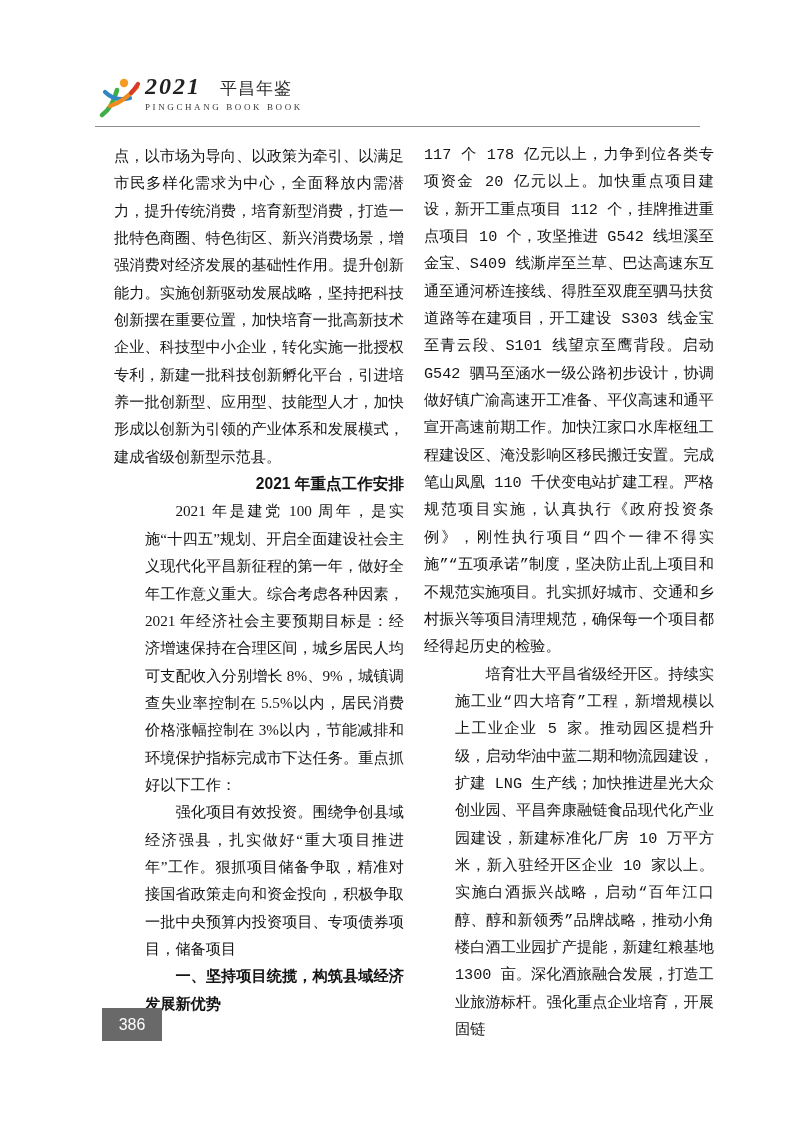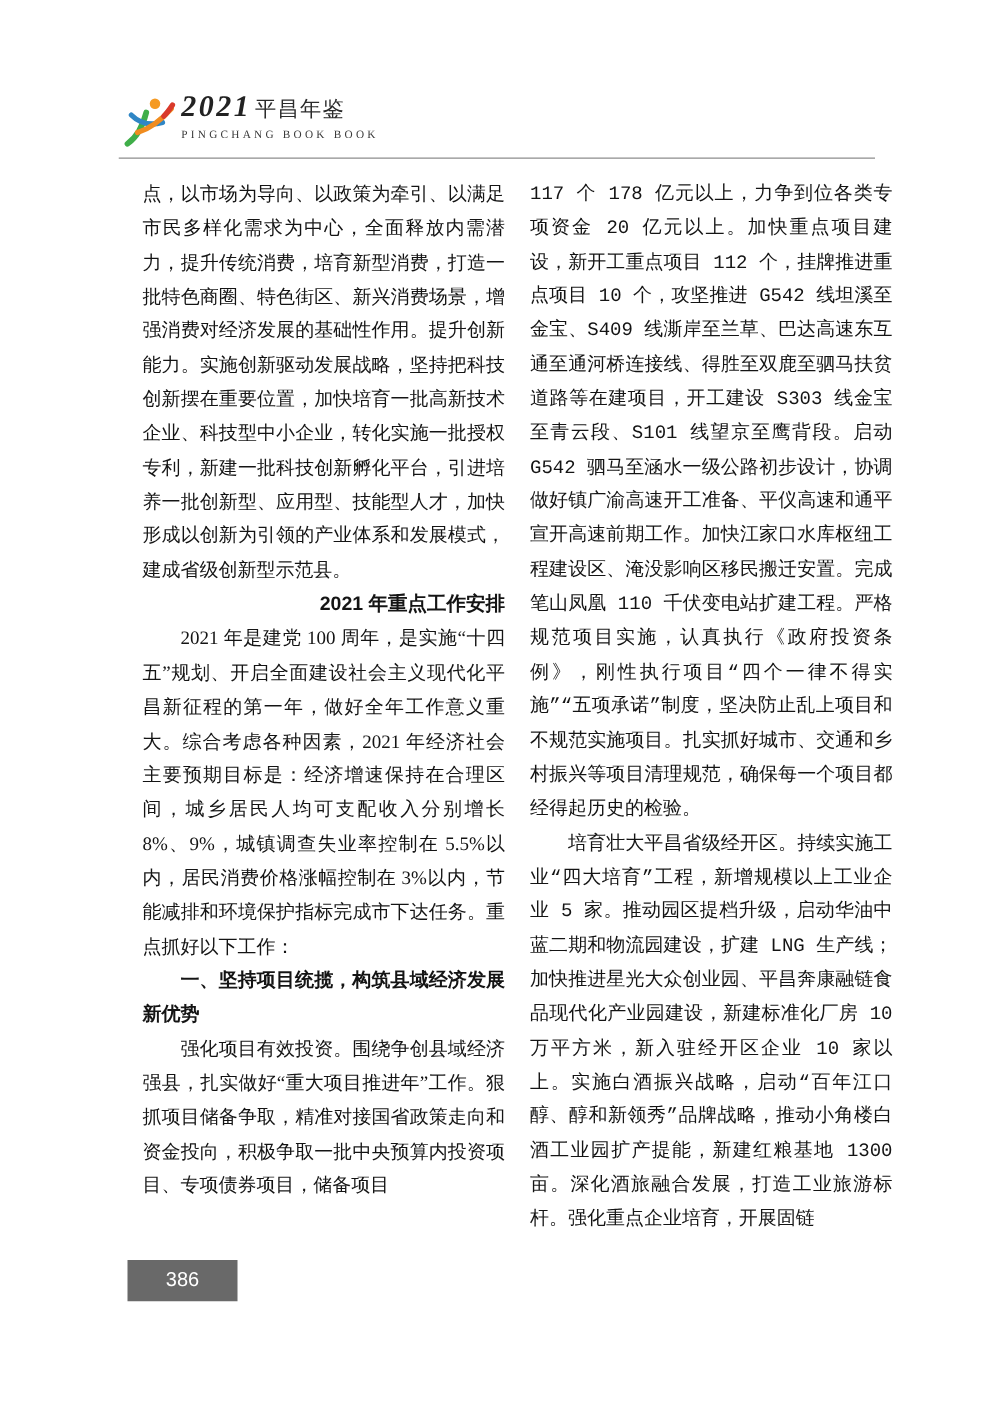--- a/index.html
+++ b/index.html
@@ -9,21 +9,21 @@
     position: relative;
     font-family: "Liberation Serif", "DejaVu Serif", serif;
     color: #141414;
     overflow: hidden;
   }
 
   
   .header { position: absolute; left: 95px; top: 74px; display: flex; align-items: flex-start; }
   .logo-icon { width: 46px; height: 46px; margin-right: 4px; }
   .logo-text { display: flex; flex-direction: column; }
-  .logo-title-line { display: flex; align-items: baseline; line-height: 1; }
+  .logo-title-line { display: flex; align-items: baseline; line-height: 1; gap: 16px; }
   .logo-year {
     font-family: "Liberation Serif", serif;
     font-style: italic; font-weight: bold;
     font-size: 24px; letter-spacing: 2px; color: #222;
     margin-right: 3px;
   }
   .logo-name {
     font-family: "Liberation Serif", "DejaVu Serif", serif;
     font-size: 17px; color: #2b2b2b; letter-spacing: 1px;
   }
@@ -41,38 +41,38 @@
   .column {
     position: absolute; top: 142px; width: 290px;
     font-size: 15.2px; line-height: 27.35px;
     text-align: justify;
     color: #141414;
   }
   .column-left  { left: 114px; }
   .column-right { left: 424px; font-family: Liberation Mono, monospace; }
 
   .para { margin: 0; text-align: justify; }
-  .para.indent { text-indent: 2em; }
+  .para.indent { text-indent: 2em; margin-left: 31px; }
   .heading-center {
     text-align: right;
     font-family: "Liberation Sans", "DejaVu Sans", sans-serif;
     font-weight: bold;
     font-size: 15.6px;
     text-indent: 0;
   }
   .heading-section {
     font-family: "Liberation Sans", "DejaVu Sans", sans-serif;
     font-weight: bold;
     font-size: 15.2px;
   }
 
   
   .page-number-badge {
     position: absolute; left: 102px; top: 1008px;
-    width: 88px; height: 33px;
+    width: 60px; height: 33px;
     background: #696969;
     color: #ffffff;
     font-family: "Liberation Sans", "DejaVu Sans", sans-serif;
     font-size: 16px;
     display: flex; align-items: center; justify-content: center;
   }
 </style>
 </head>
 <body>
 
@@ -92,22 +92,22 @@
     </div>
     <span class="logo-subtitle">PINGCHANG BOOK BOOK</span>
   </div>
 </div>
 <div class="header-rule"></div>
 
 <div class="column column-left">
     <p class="para ">点，以市场为导向、以政策为牵引、以满足市民多样化需求为中心，全面释放内需潜力，提升传统消费，培育新型消费，打造一批特色商圈、特色街区、新兴消费场景，增强消费对经济发展的基础性作用。提升创新能力。实施创新驱动发展战略，坚持把科技创新摆在重要位置，加快培育一批高新技术企业、科技型中小企业，转化实施一批授权专利，新建一批科技创新孵化平台，引进培养一批创新型、应用型、技能型人才，加快形成以创新为引领的产业体系和发展模式，建成省级创新型示范县。</p>
     <p class="para heading-center">2021 年重点工作安排</p>
     <p class="para  indent">2021 年是建党 100 周年，是实施“十四五”规划、开启全面建设社会主义现代化平昌新征程的第一年，做好全年工作意义重大。综合考虑各种因素，2021 年经济社会主要预期目标是：经济增速保持在合理区间，城乡居民人均可支配收入分别增长 8%、9%，城镇调查失业率控制在 5.5%以内，居民消费价格涨幅控制在 3%以内，节能减排和环境保护指标完成市下达任务。重点抓好以下工作：</p>
+    <p class="para  indent">强化项目有效投资。围绕争创县域经济强县，扎实做好“重大项目推进年”工作。狠抓项目储备争取，精准对接国省政策走向和资金投向，积极争取一批中央预算内投资项目、专项债券项目，储备项目</p>
     <p class="para heading-section indent">一、坚持项目统揽，构筑县域经济发展新优势</p>
-    <p class="para  indent">强化项目有效投资。围绕争创县域经济强县，扎实做好“重大项目推进年”工作。狠抓项目储备争取，精准对接国省政策走向和资金投向，积极争取一批中央预算内投资项目、专项债券项目，储备项目</p>
   </div>
 <div class="column column-right">
     <p class="para ">117 个 178 亿元以上，力争到位各类专项资金 20 亿元以上。加快重点项目建设，新开工重点项目 112 个，挂牌推进重点项目 10 个，攻坚推进 G542 线坦溪至金宝、S409 线澌岸至兰草、巴达高速东互通至通河桥连接线、得胜至双鹿至驷马扶贫道路等在建项目，开工建设 S303 线金宝至青云段、S101 线望京至鹰背段。启动 G542 驷马至涵水一级公路初步设计，协调做好镇广渝高速开工准备、平仪高速和通平宣开高速前期工作。加快江家口水库枢纽工程建设区、淹没影响区移民搬迁安置。完成笔山凤凰 110 千伏变电站扩建工程。严格规范项目实施，认真执行《政府投资条例》，刚性执行项目“四个一律不得实施”“五项承诺”制度，坚决防止乱上项目和不规范实施项目。扎实抓好城市、交通和乡村振兴等项目清理规范，确保每一个项目都经得起历史的检验。</p>
     <p class="para  indent">培育壮大平昌省级经开区。持续实施工业“四大培育”工程，新增规模以上工业企业 5 家。推动园区提档升级，启动华油中蓝二期和物流园建设，扩建 LNG 生产线；加快推进星光大众创业园、平昌奔康融链食品现代化产业园建设，新建标准化厂房 10 万平方米，新入驻经开区企业 10 家以上。实施白酒振兴战略，启动“百年江口醇、醇和新领秀”品牌战略，推动小角楼白酒工业园扩产提能，新建红粮基地 1300 亩。深化酒旅融合发展，打造工业旅游标杆。强化重点企业培育，开展固链</p>
   </div>
 
 <div class="page-number-badge">
   <span>386</span>
 </div>
 

